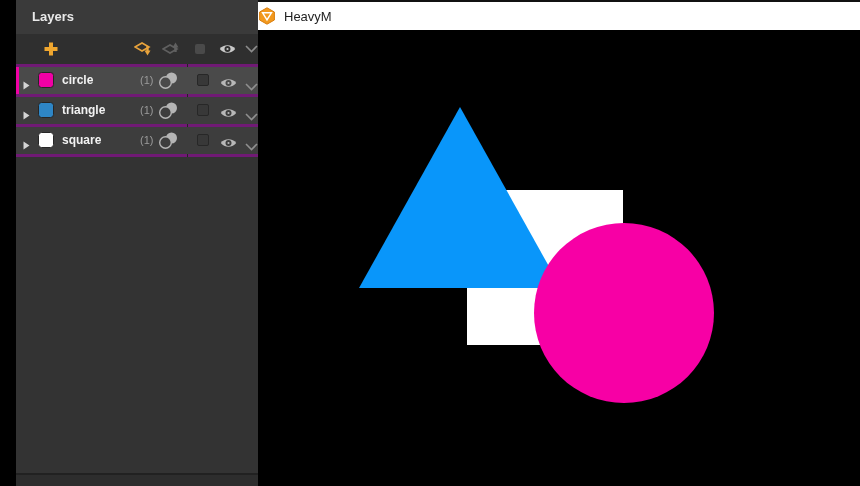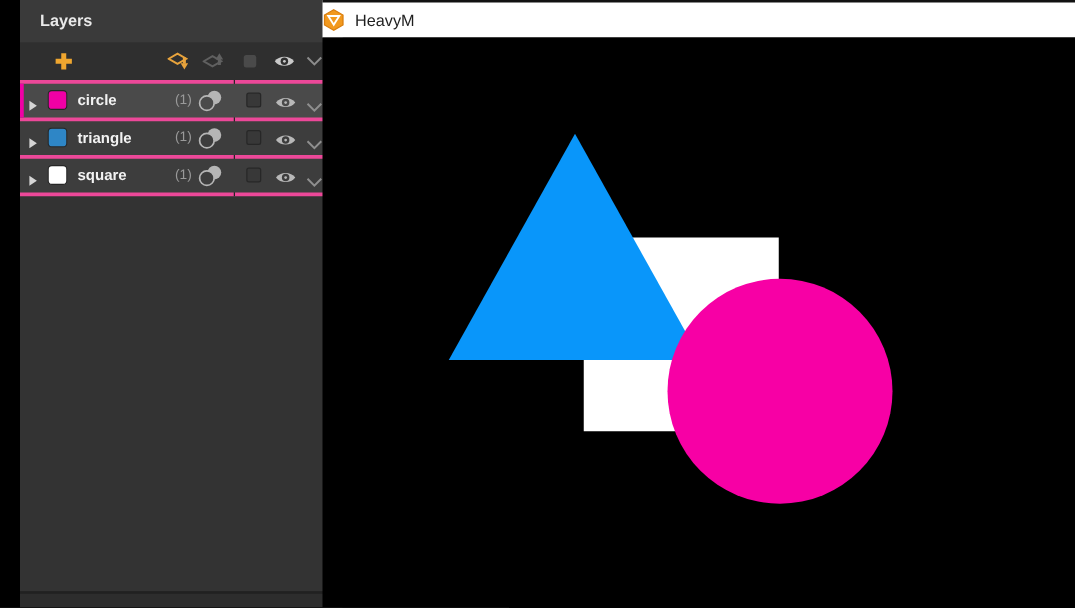--- a/index.html
+++ b/index.html
@@ -13,21 +13,21 @@
   .toolbar{position:absolute;top:34px;left:0;width:258px;height:30px;background:#2F2F2F;}
   .tb-icon{position:absolute;top:0;height:30px;display:flex;align-items:center;justify-content:center;}
   .tb-plus{left:24px;width:22px;}
   .tb-down{left:115px;width:26px;}
   .tb-up{left:143px;width:26px;}
   .tb-check{left:177px;width:14px;}
   .tb-check .box{width:10px;height:10px;background:#4A4A4A;border-radius:2px;}
   .tb-eye{left:200px;width:22px;}
   .tb-chev{left:226px;width:18px;}
 
-  .rows{position:absolute;top:64px;left:0;width:252px;background:#ec4899;padding-top:3px;}
+  .rows{position:absolute;top:64px;left:0;width:252px;background:#701a75;padding-top:3px;}
   .row{position:relative;height:27px;margin-bottom:3px;background:#3D3D3D;}
   .row.selected{background:#4A4A4A;}
   .sel-strip{position:absolute;left:0;top:0;width:3px;height:27px;}
   .caret{position:absolute;left:7px;top:9px;}
   .swatch{position:absolute;left:22px;top:5px;}
   .lname{position:absolute;left:46px;top:0;height:27px;line-height:27px;
          color:#F2F2F2;font-weight:bold;font-size:12px;}
   .lcount{position:absolute;left:124px;top:0;height:27px;line-height:27px;
           color:#9A9A9A;font-size:11px;}
   .circles-icon{position:absolute;left:142px;top:4px;}

